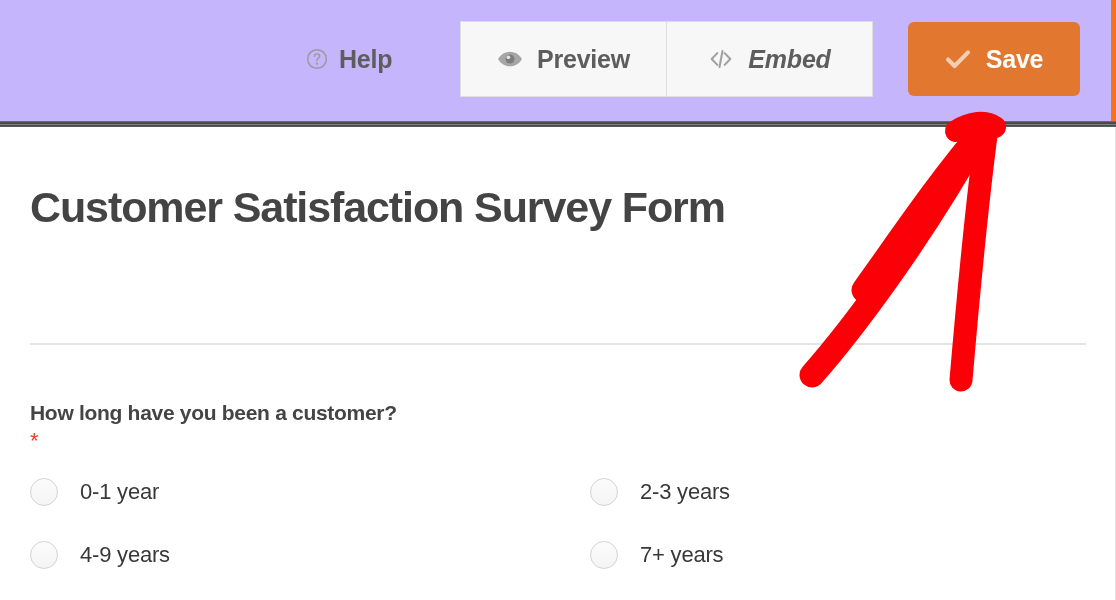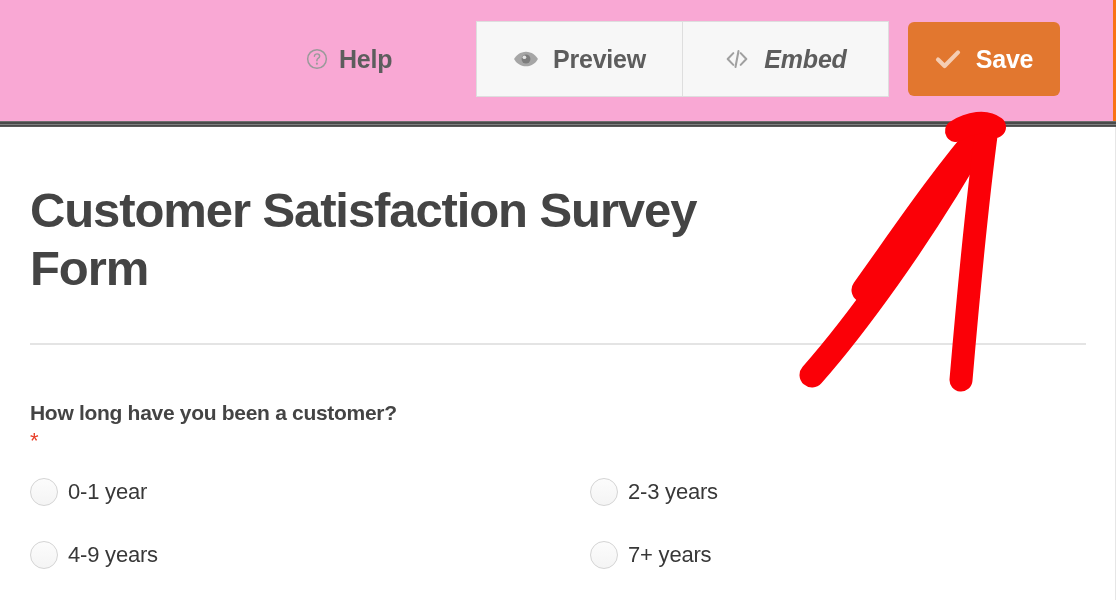--- a/index.html
+++ b/index.html
@@ -16,23 +16,23 @@
     -webkit-font-smoothing: antialiased;
   }
 
   
   #toolbar {
     position: absolute;
     left: 0;
     top: 0;
     width: 1116px;
     height: 121px;
-    background: #f9a8d4;
-    box-sizing: border-box;
-    border-right: 3px solid #f97316;
+    background: #c4b5fd;
+    box-sizing: border-box;
+    border-right: 5px solid #f97316;
   }
 
   
   #help-link {
     position: absolute;
     left: 306px;
     top: 40px;
     height: 38px;
     display: flex;
     align-items: center;
@@ -59,21 +59,20 @@
     left: 460px;
     top: 21px;
     width: 413px;
     height: 76px;
     display: flex;
     background: #f7f7f7;
     border: 1px solid #dedede;
     border-radius: 0;
     box-sizing: border-box;
     overflow: hidden;
-    margin-left: 16px;
   }
   #segmented-group .seg-btn {
     flex: 1 1 0;
     display: flex;
     align-items: center;
     justify-content: center;
     gap: 14px;
     cursor: pointer;
     user-select: none;
     background: #f7f7f7;
@@ -90,21 +89,21 @@
     line-height: 1;
   }
   .eye-icon { width: 26px; height: 26px; display: block; }
   .code-icon { width: 26px; height: 26px; display: block; }
 
   
   #save-button {
     position: absolute;
     left: 908px;
     top: 22px;
-    width: 152px;
+    width: 172px;
     height: 74px;
     background: #e2772f;
     border: none;
     border-radius: 6px;
     display: flex;
     align-items: center;
     justify-content: center;
     gap: 15px;
     cursor: pointer;
     user-select: none;
@@ -151,21 +150,21 @@
     background: #ffffff;
     box-sizing: border-box;
     border-right: 1px solid #e6e6e6;
   }
 
   #form-title {
     position: absolute;
     left: 30px;
     top: 55px;
     width: 720px;
-    font-size: 49px;
+    font-size: 43px;
     font-weight: bold;
     color: #444444;
     line-height: 1.18;
     letter-spacing: -1.1px;
     white-space: pre-line;
   }
 
   #title-divider {
     position: absolute;
     left: 30px;
@@ -201,21 +200,21 @@
     left: 30px;
     top: 333px;
     width: 1056px;
     display: grid;
     grid-template-columns: 560px 1fr;
     grid-auto-rows: 63px;
   }
   .radio-option {
     display: flex;
     align-items: center;
-    gap: 10px;
+    gap: 22px;
     cursor: pointer;
     user-select: none;
   }
   .radio-circle {
     width: 28px;
     height: 28px;
     border-radius: 50%;
     border: 1px solid #d4d4d4;
     background: linear-gradient(180deg, #fcfcfc 0%, #f4f4f4 100%);
     box-sizing: border-box;

